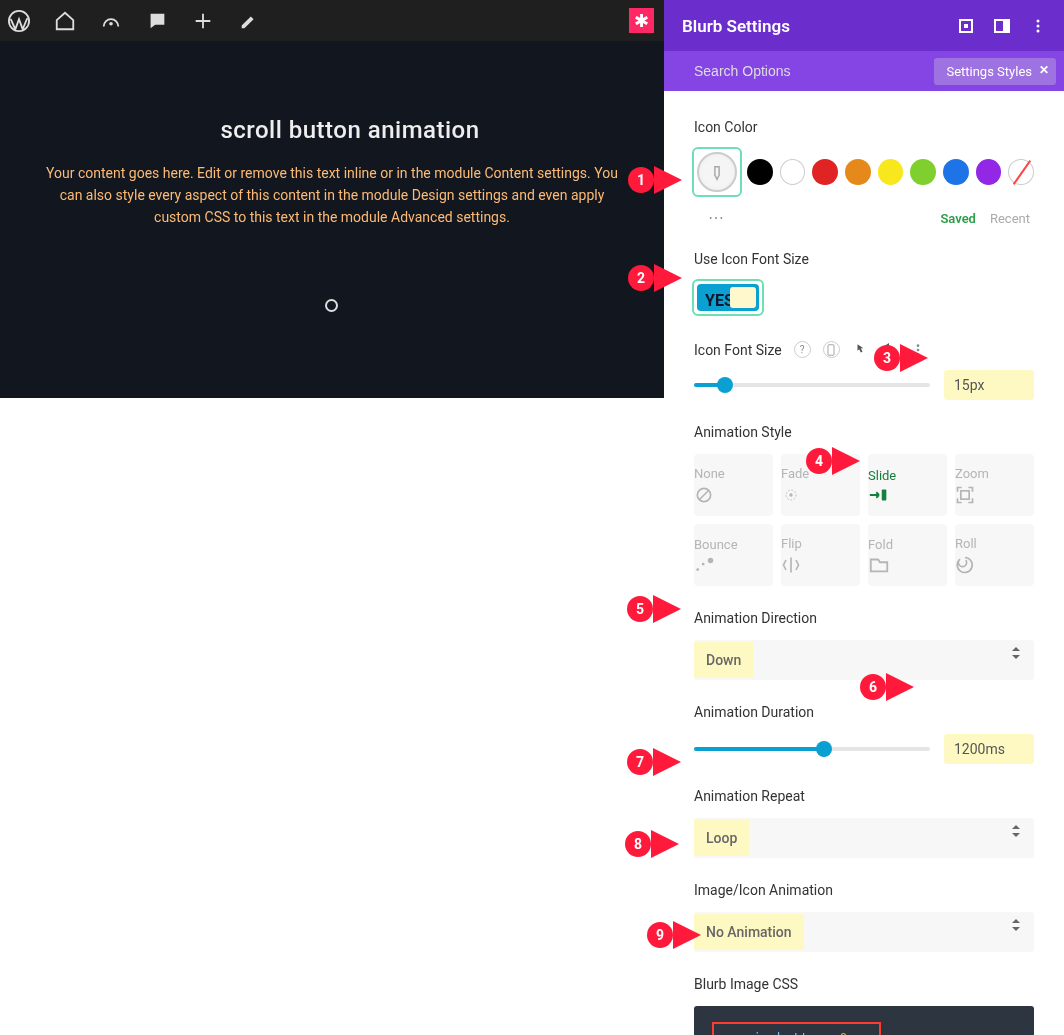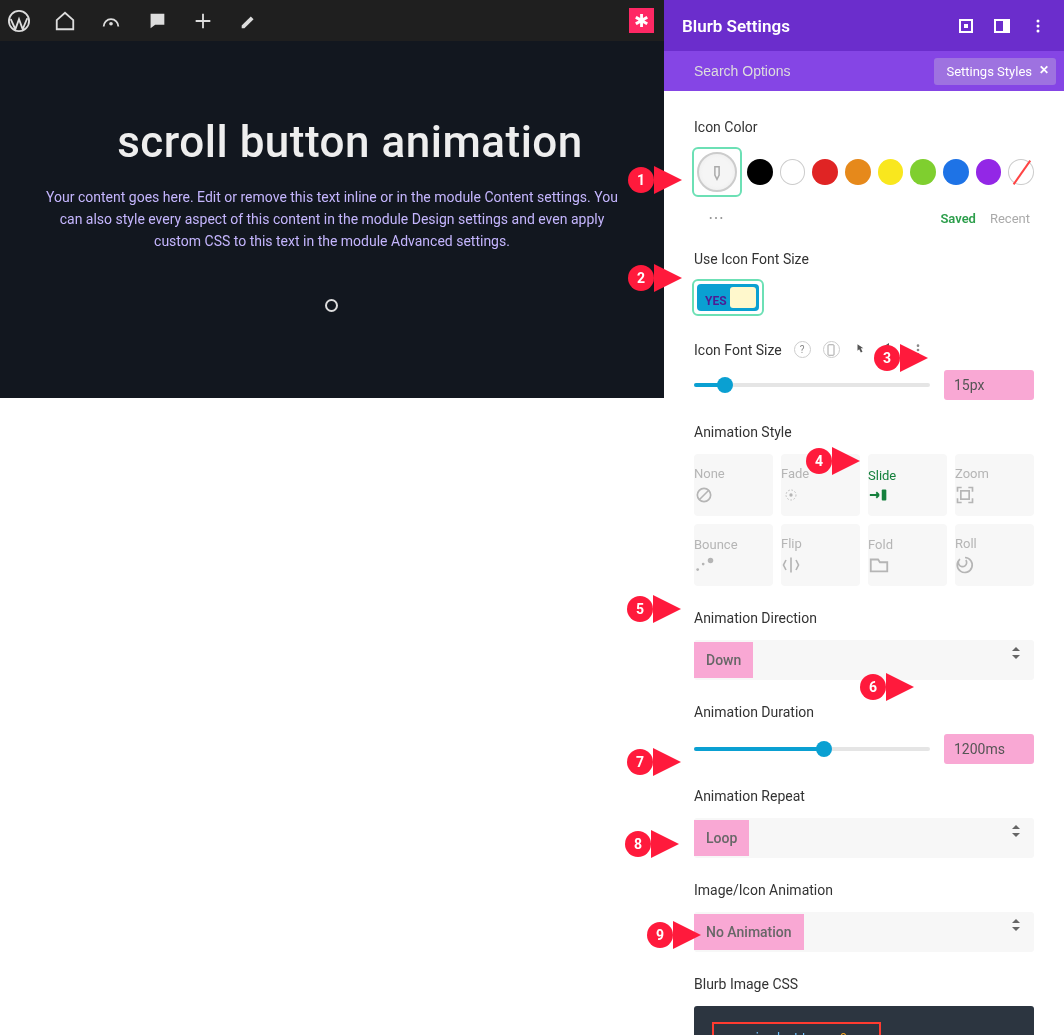--- a/index.html
+++ b/index.html
@@ -1,22 +1,22 @@
 <!DOCTYPE html>
 <html><head>
   <meta charset="utf-8">
   <style>
     * { box-sizing:border-box; margin:0; padding:0; font-weight:400; }
     body { font-family:-apple-system,BlinkMacSystemFont,"Segoe UI",Roboto,sans-serif; background:#fff; font-size:14px; color:#333; width:1064px; height:1035px; overflow:hidden; position:relative; }
     .topbar { position:absolute; top:0; left:0; width:664px; height:41px; background:#1f1f1f; display:flex; padding:0 8px; align-items:center; z-index:2; gap:24px; }
     .tb-icon { color:#ddd; width:22px; height:22px; display:flex; align-items:center; justify-content:center; }
     .tb-star { position:absolute; right:10px; top:8px; width:25px; height:25px; background:#ff2864; color:#fff; display:flex; align-items:center; justify-content:center; font-size:18px; }
     .preview { position:absolute; top:41px; left:0; width:664px; height:357px; background:#12171f; color:#eee; text-align:center; }
-    .preview-title { font-size:44px; margin-top:75px; font-weight:500; letter-spacing:.5px;margin-left:36px; }
-    .preview-text { margin:18px auto 0; max-width:580px; font-size:14px; line-height:22px; color:#c4b5fd; }
+    .preview-title { font-size:24px; margin-top:75px; font-weight:500; letter-spacing:.5px;margin-left:36px; }
+    .preview-text { margin:18px auto 0; max-width:580px; font-size:14px; line-height:22px; color:#fdba74; }
     .preview-circle { position:absolute; left:325px; top:258px; width:13px; height:13px; border:2px solid #ddd; border-radius:50%; }
     .globe-half { position:absolute; top:24px; left:645px; width:32px; height:32px; border-radius:50%; background:#f0f0f0; border:1px solid #ccc; display:flex; align-items:center; justify-content:center;}
     .panel { position:absolute; top:0; right:0; width:400px; height:1035px; background:#fff; display:flex; flex-direction:column; z-index:3;}
     .panel-header { height:51px; background:#6b2dcc; display:flex; align-items:center; justify-content:space-between; padding:0 18px; }
     .panel-title { color:#fff; font-size:17px; font-weight:600; }
     .header-icons { display:flex; gap:20px; }
     .hdr-icon { color:#fff; width:16px; height:16px; }
     .search-row { height:40px; background:#8545e5; display:flex; align-items:center; justify-content:space-between; padding:0 8px 0 30px; }
     .search-input { background:none; border:none; color:#ddd; font-size:14px; outline:none; }
     .search-input::placeholder { color:#ddd; }
@@ -28,42 +28,42 @@
     .swatch-row { display:flex; gap:7px; margin-bottom:12px; align-items:center; }
     .swatch { width:26px; height:26px; border-radius:50%; position:relative; }
     .swatch.current { width:40px; height:40px; background:radial-gradient(circle,#f5f5f5 55%,#e9e9e9); border:2px solid #ccc; display:flex; align-items:center; justify-content:center;}
     .dropper{ width:18px;height:18px;transform:rotate(-45deg);}
     .swatch.none::after{content:"";position:absolute;left:50%;top:-2px;width:2px;height:120%;background:#f44;transform:rotate(35deg);}
     .swatch-more{ color:#999;letter-spacing:2px;font-size:16px;} 
     .tab-row { margin-top:4px; display:flex; gap:14px; justify-content:flex-end; padding-right:4px; font-size:13px;}
     .tab-saved { color:#2c9e4b; font-weight:600;}
     .tab-recent { color:#aaa; }
     .toggle { width:62px; height:27px; background:#0aa0d2; border-radius:4px; display:flex; align-items:center; position:relative; }
-    .toggle-yes { color:#4c1d95; font-size:12px; font-weight:700; position:absolute; left:8px;margin-top:6px;}
+    .toggle-yes { color:#0f172a; font-size:16px; font-weight:700; position:absolute; left:8px;margin-top:6px;}
     .toggle-knob { width:26px;height:21px;background:#fff8cc;border-radius:3px;position:absolute;right:3px;}
     .section { margin-top:24px; }
     .mini-icon-row{display:flex;gap:12px;margin-left:6px;}
     .mini-icon{width:17px;height:17px;border-radius:50%;display:flex;align-items:center;justify-content:center;color:#888;border:1px solid #ccc;font-size:10px;}
     .slider-row{display:flex;align-items:center;gap:14px;}
     .slider-track{flex:1;height:4px;background:#e5e5e5;border-radius:2px;position:relative;}
     .slider-track.active::before{content:"";position:absolute;left:0;top:0;height:4px;background:#0aa0d2;border-radius:2px;width:var(--fill);}
     .slider-thumb{width:16px;height:16px;border-radius:50%;background:#0aa0d2;position:absolute;top:-6px;left:var(--fill);transform:translateX(-50%);}
     .slider-value{background:#f7f7f7;border-radius:3px;padding:7px 22px 7px 10px;width:90px;color:#555;}
     .anim-grid{display:grid;grid-template-columns:repeat(4,1fr);gap:8px;}
     .anim-tile{height:62px;background:#f7f7f7;border-radius:4px;display:flex;flex-direction:column;align-items:flex-start;justify-content:center;gap:4px;color:#b5b5b5;font-size:13px;font-weight:600;}
     .anim-tile.active{color:#15803d;}
     .select{width:100%;height:40px;background:#f7f7f7;border-radius:3px;position:relative;display:flex;align-items:center;}
     .select .sel-val{ padding:0 12px;color:#676767;font-weight:500;font-size:14px;}
     .select::after{content:"";position:absolute;right:14px;top:15px;width:0;height:0;border-left:4px solid transparent;border-right:4px solid transparent;border-top:4px solid #666;}
     .select::before{content:"";position:absolute;right:14px;top:7px;width:0;height:0;border-left:4px solid transparent;border-right:4px solid transparent;border-bottom:4px solid #666;}
     .code-box{width:100%;height:110px;background:#2c3540;border-radius:3px;padding:16px 18px;font-family:Menlo,Consolas,monospace;font-size:13px;line-height:1.5;color:#ccc;}
     .code-prop{color:#71c3ff;}
     .code-val{color:#f5a623;}
     .hl-outline{outline:2px solid #6ce0b5;border-radius:4px;padding:3px;display:inline-block;}
-    .hl-yellow{background:#f9a8d4;}
+    .hl-yellow{background:#fef9c3;}
     .hl-box{border:2px solid #ff3b30;padding:4px 8px;display:inline-block;}
     .callout{position:absolute;display:flex;align-items:center;z-index:10;}
     .callout .bubble{width:26px;height:26px;border-radius:50%;background:#ff1a3c;color:#fff;font-weight:700;font-size:14px;display:flex;align-items:center;justify-content:center;}
     .callout .tail{width:0;height:0;border-top:14px solid transparent;border-bottom:14px solid transparent;border-left:28px solid #ff1a3c;}
     svg{fill:currentColor;}
   </style>
 </head>
 <body>
 
 <div class="topbar">

